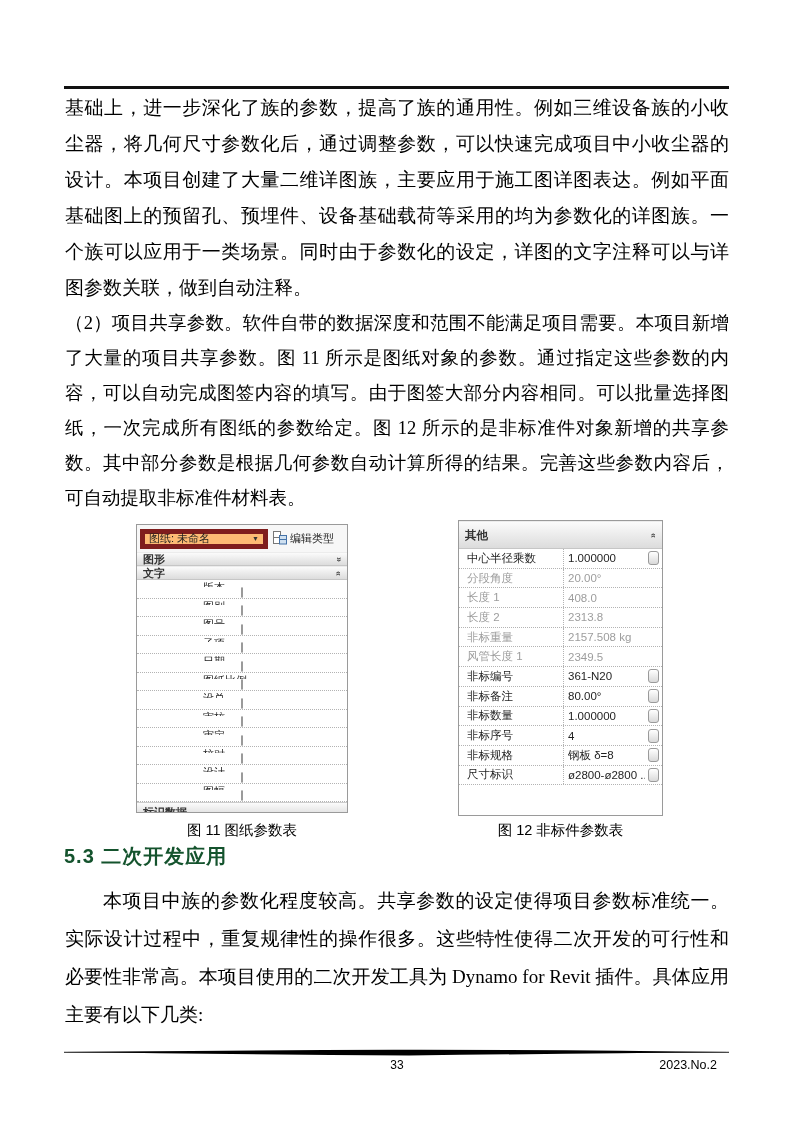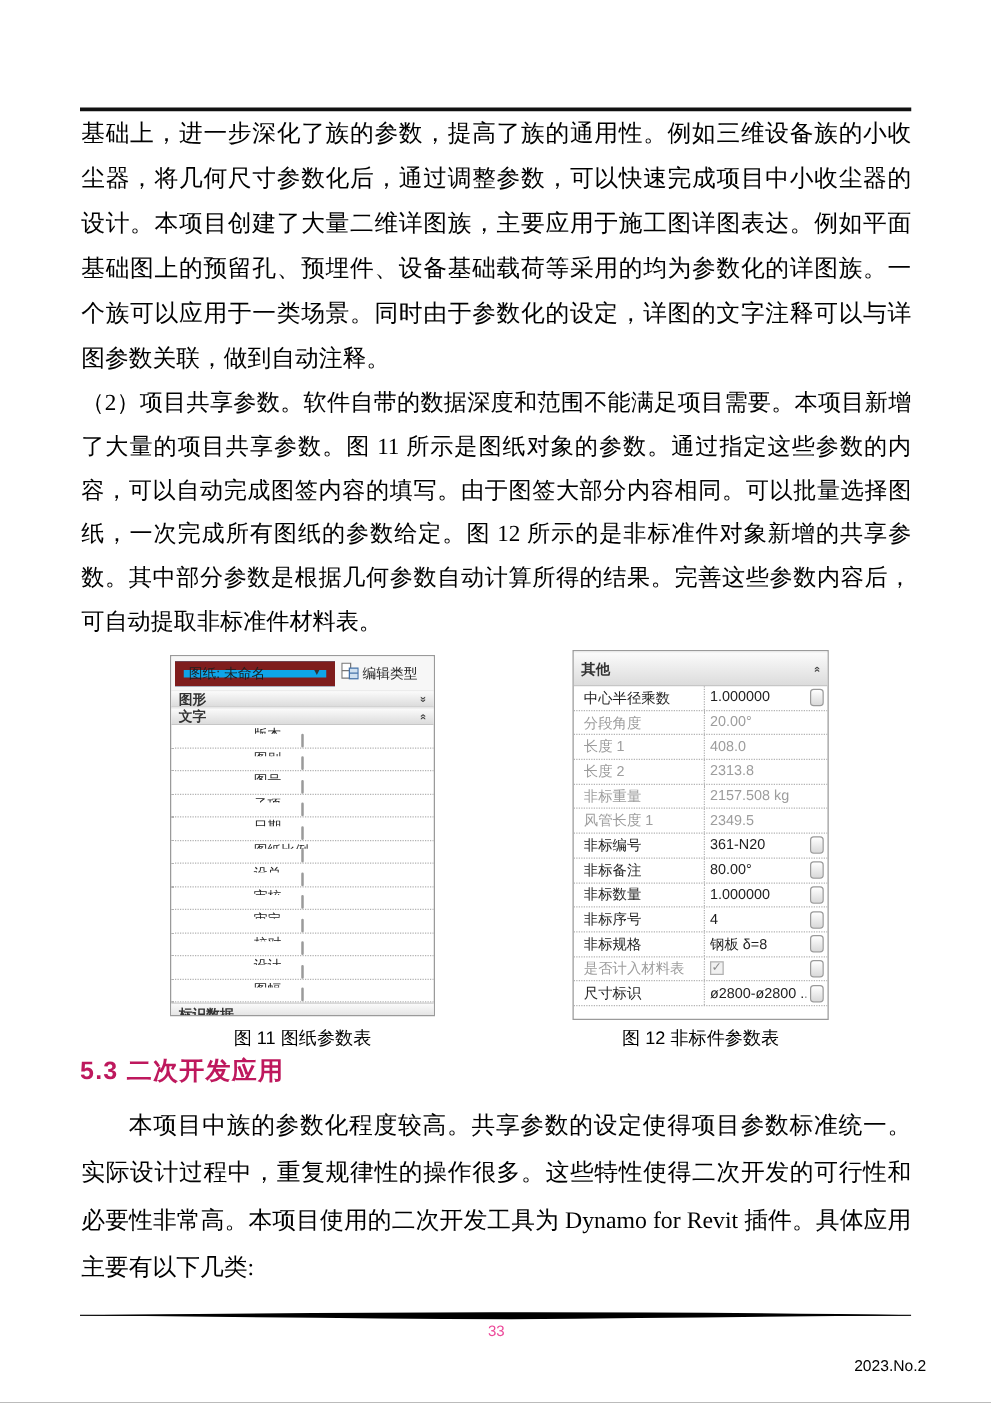--- a/index.html
+++ b/index.html
@@ -28,21 +28,21 @@
   .indent { text-indent:2em; }
   
   .panel {
     position:absolute; background:#fff; border:1px solid #9a9a9a;
     font-family:"Liberation Sans","DejaVu Sans",sans-serif; color:#1e1e1e; overflow:hidden;
   }
   .left-panel  { left:136px; top:524px; width:212px; height:289px; font-size:11px; }
   .right-panel { left:458px; top:520px; width:205px; height:296px; font-size:11.5px; }
   .combo-row { height:27px; display:flex; align-items:center; padding:2px 3px; gap:5px; background:#f7f7f7; }
   .combo {
-    flex:0 0 128px; height:20px; border:7px solid #7f1d1d; background:#0ea5e9;
+    flex:0 0 128px; height:20px; border:5px solid #7f1d1d; background:#fdba74;
     display:flex; align-items:center; justify-content:space-between; padding:0 4px;
   }
   .combo-arrow { font-size:7px; color:#333; line-height:1; }
   .edit-type { display:flex; align-items:center; gap:3px; cursor:default; }
   .sec-header {
     height:14px; background:linear-gradient(#fbfbfb,#dcdcdc);
     border-top:1px solid #ececec; border-bottom:1px solid #c6c6c6;
     display:flex; align-items:center; justify-content:space-between;
     padding:0 6px; font-weight:bold; color:#333;
   }
@@ -79,31 +79,31 @@
   
   .caption {
     position:absolute; top:821px; text-align:center;
     font-family:"Liberation Sans","DejaVu Sans",sans-serif; font-size:14.5px; color:#000;
   }
   .cap11 { left:136px; width:212px; }
   .cap12 { left:458px; width:205px; }
   .section-heading {
     position:absolute; top:843px; left:64px;
     font-family:"Liberation Sans","DejaVu Sans",sans-serif;
-    font-size:20px; font-weight:bold; letter-spacing:1px; color:#be185d;
+    font-size:20px; font-weight:bold; letter-spacing:1px; color:#14532d;
   }
   
   .footer-bar { position:absolute; left:64px; top:1049px; width:665px; height:8px; }
   .footer-page {
     position:absolute; top:1058px; left:65px; width:664px; text-align:center;
-    font-family:"Liberation Sans","DejaVu Sans",sans-serif; font-size:12px; color:#ec4899;
+    font-family:"Liberation Sans","DejaVu Sans",sans-serif; font-size:12px; color:#000000;
   }
   .footer-issue {
-    position:absolute; top:1058px; right:52px;
-    font-family:"Liberation Sans","DejaVu Sans",sans-serif; font-size:12.5px; color:#000;margin-top:28px;
+    position:absolute; top:1058px; right:76px;
+    font-family:"Liberation Sans","DejaVu Sans",sans-serif; font-size:12.5px; color:#000;
   }
 </style>
 </head>
 <body>
 
 <div class="page">
 
   <div class="header-rule"></div>
 
   <p class="body-para para1">基础上，进一步深化了族的参数，提高了族的通用性。例如三维设备族的小收尘器，将几何尺寸参数化后，通过调整参数，可以快速完成项目中小收尘器的设计。本项目创建了大量二维详图族，主要应用于施工图详图表达。例如平面基础图上的预留孔、预埋件、设备基础载荷等采用的均为参数化的详图族。一个族可以应用于一类场景。同时由于参数化的设定，详图的文字注释可以与详图参数关联，做到自动注释。</p>
@@ -255,27 +255,20 @@
           <span class="plabel">非标序号</span>
           <span class="pvalue">4</span>
           <span class="pbtn"></span>
         </div>
         <div class="prow">
           <span class="plabel">非标规格</span>
           <span class="pvalue">钢板 δ=8</span>
           <span class="pbtn"></span>
         </div>
         <div class="prow">
-          <span class="plabel gray">是否计入材料表</span>
-          <span class="pvalue gray">
-            <span class="checkbox">✓</span>
-          </span>
-          <span class="pbtn"></span>
-        </div>
-        <div class="prow">
           <span class="plabel">尺寸标识</span>
           <span class="pvalue">ø2800-ø2800 ...</span>
           <span class="pbtn"></span>
         </div>
       </div>
   </div>
 
   <div class="caption cap11">图 11  图纸参数表</div>
   <div class="caption cap12">图 12  非标件参数表</div>
 

